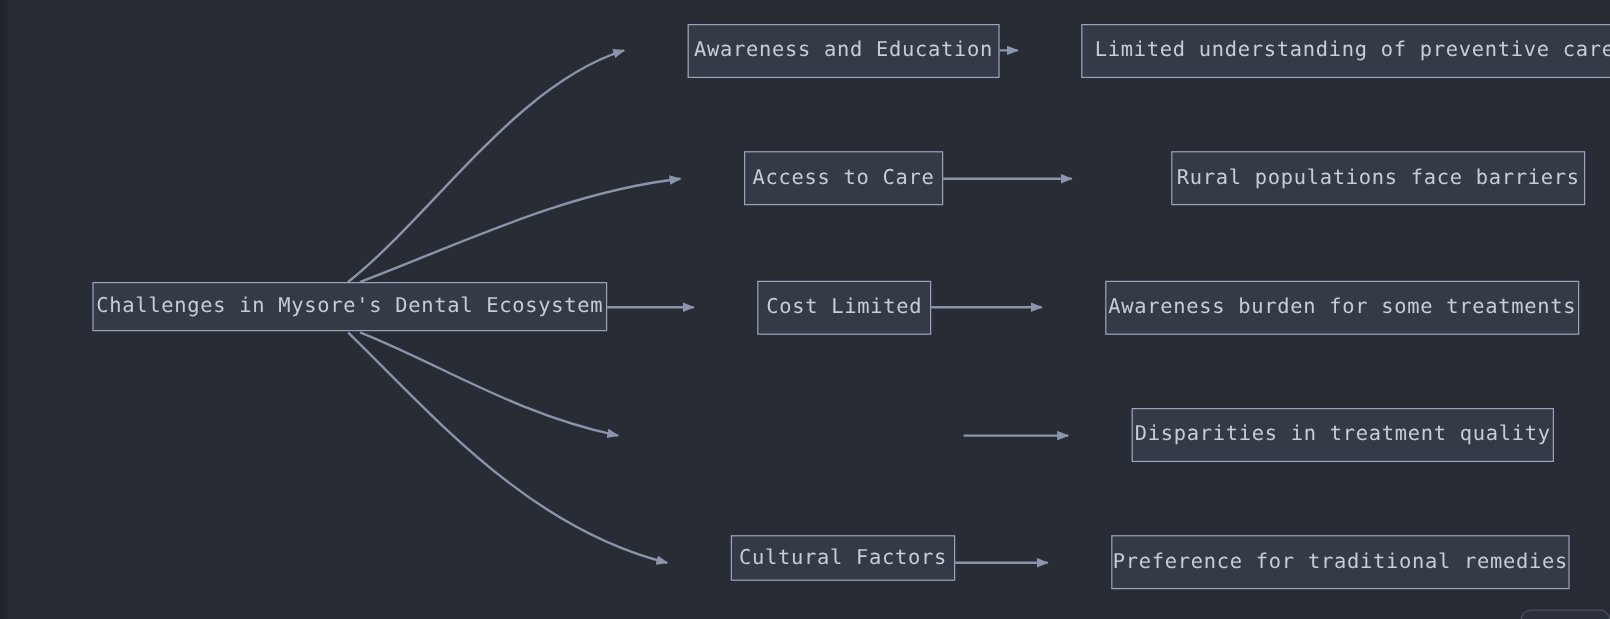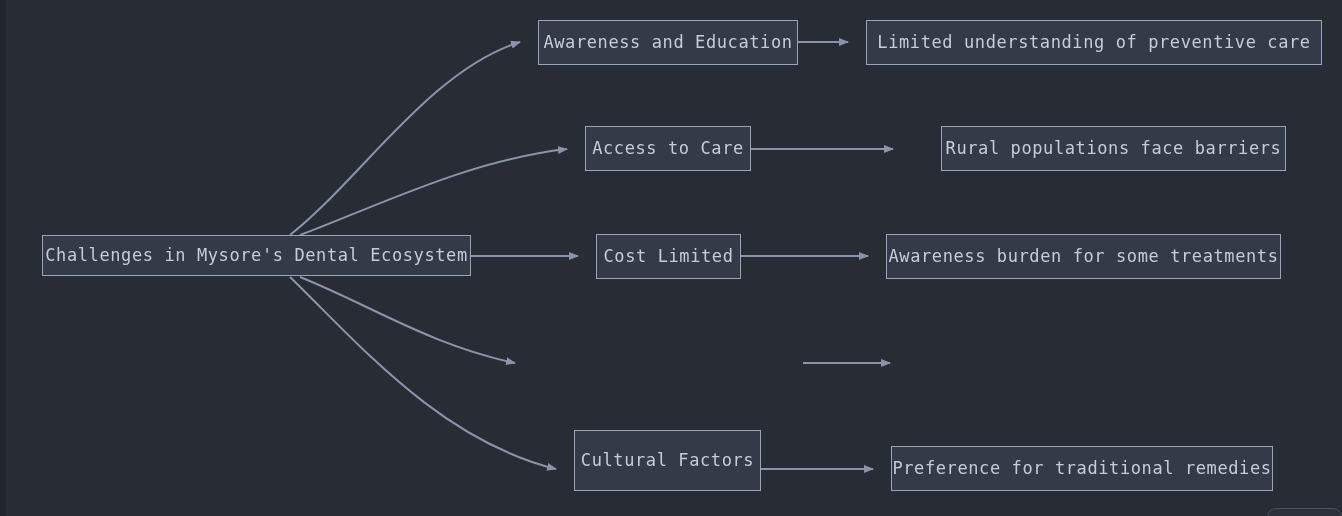--- a/index.html
+++ b/index.html
@@ -36,20 +36,21 @@
     border: 1px solid #9aa4bb;
     color: #c6ccd8;
     font-size: 17px;
     line-height: 1;
     letter-spacing: 0.6px;
     display: flex;
     align-items: center;
     justify-content: center;
     white-space: nowrap;
     user-select: none;
+    margin-left: 35px;
   }
   .node-root {
     background: #333945;
   }
   .corner-widget {
     position: absolute;
     border: 1px solid #4a515f;
     border-radius: 9px;
     background: #2b303a;
     box-sizing: border-box;
@@ -100,22 +101,25 @@
     <span>Rural populations face barriers</span>
   </div>
 
   <div class="node" style="left: 596px; top: 234px; width: 145px; height: 45px; background: rgb(52, 58, 70); border-color: rgb(154, 164, 187); color: rgb(198, 204, 216);">
     <span>Cost Limited</span>
   </div>
   <div class="node" style="left: 886px; top: 234px; width: 395px; height: 45px; background: rgb(52, 58, 70); border-color: rgb(154, 164, 187); color: rgb(198, 204, 216);">
     <span>Awareness burden for some treatments</span>
   </div>
 
+  <div class="node" style="left: 908px; top: 340px; width: 352px; height: 45px; background: rgb(52, 58, 70); border-color: rgb(154, 164, 187); color: rgb(198, 204, 216);">
+    <span>Disparities in treatment quality</span>
+  </div>
 
-  <div class="node" style="left: 574px; top: 430px; width: 187px; height: 61px; background: rgb(52, 58, 70); border-color: rgb(154, 164, 187); color: rgb(198, 204, 216);">
+  <div class="node" style="left: 574px; top: 446px; width: 187px; height: 38px; background: rgb(52, 58, 70); border-color: rgb(154, 164, 187); color: rgb(198, 204, 216);">
     <span>Cultural Factors</span>
   </div>
   <div class="node" style="left: 891px; top: 446px; width: 382px; height: 45px; background: rgb(52, 58, 70); border-color: rgb(154, 164, 187); color: rgb(198, 204, 216);">
     <span>Preference for traditional remedies</span>
   </div>
 
   <div class="corner-widget" style="left: 1267px; top: 508px; width: 75px; height: 30px;"></div>
 
 </div>
 

